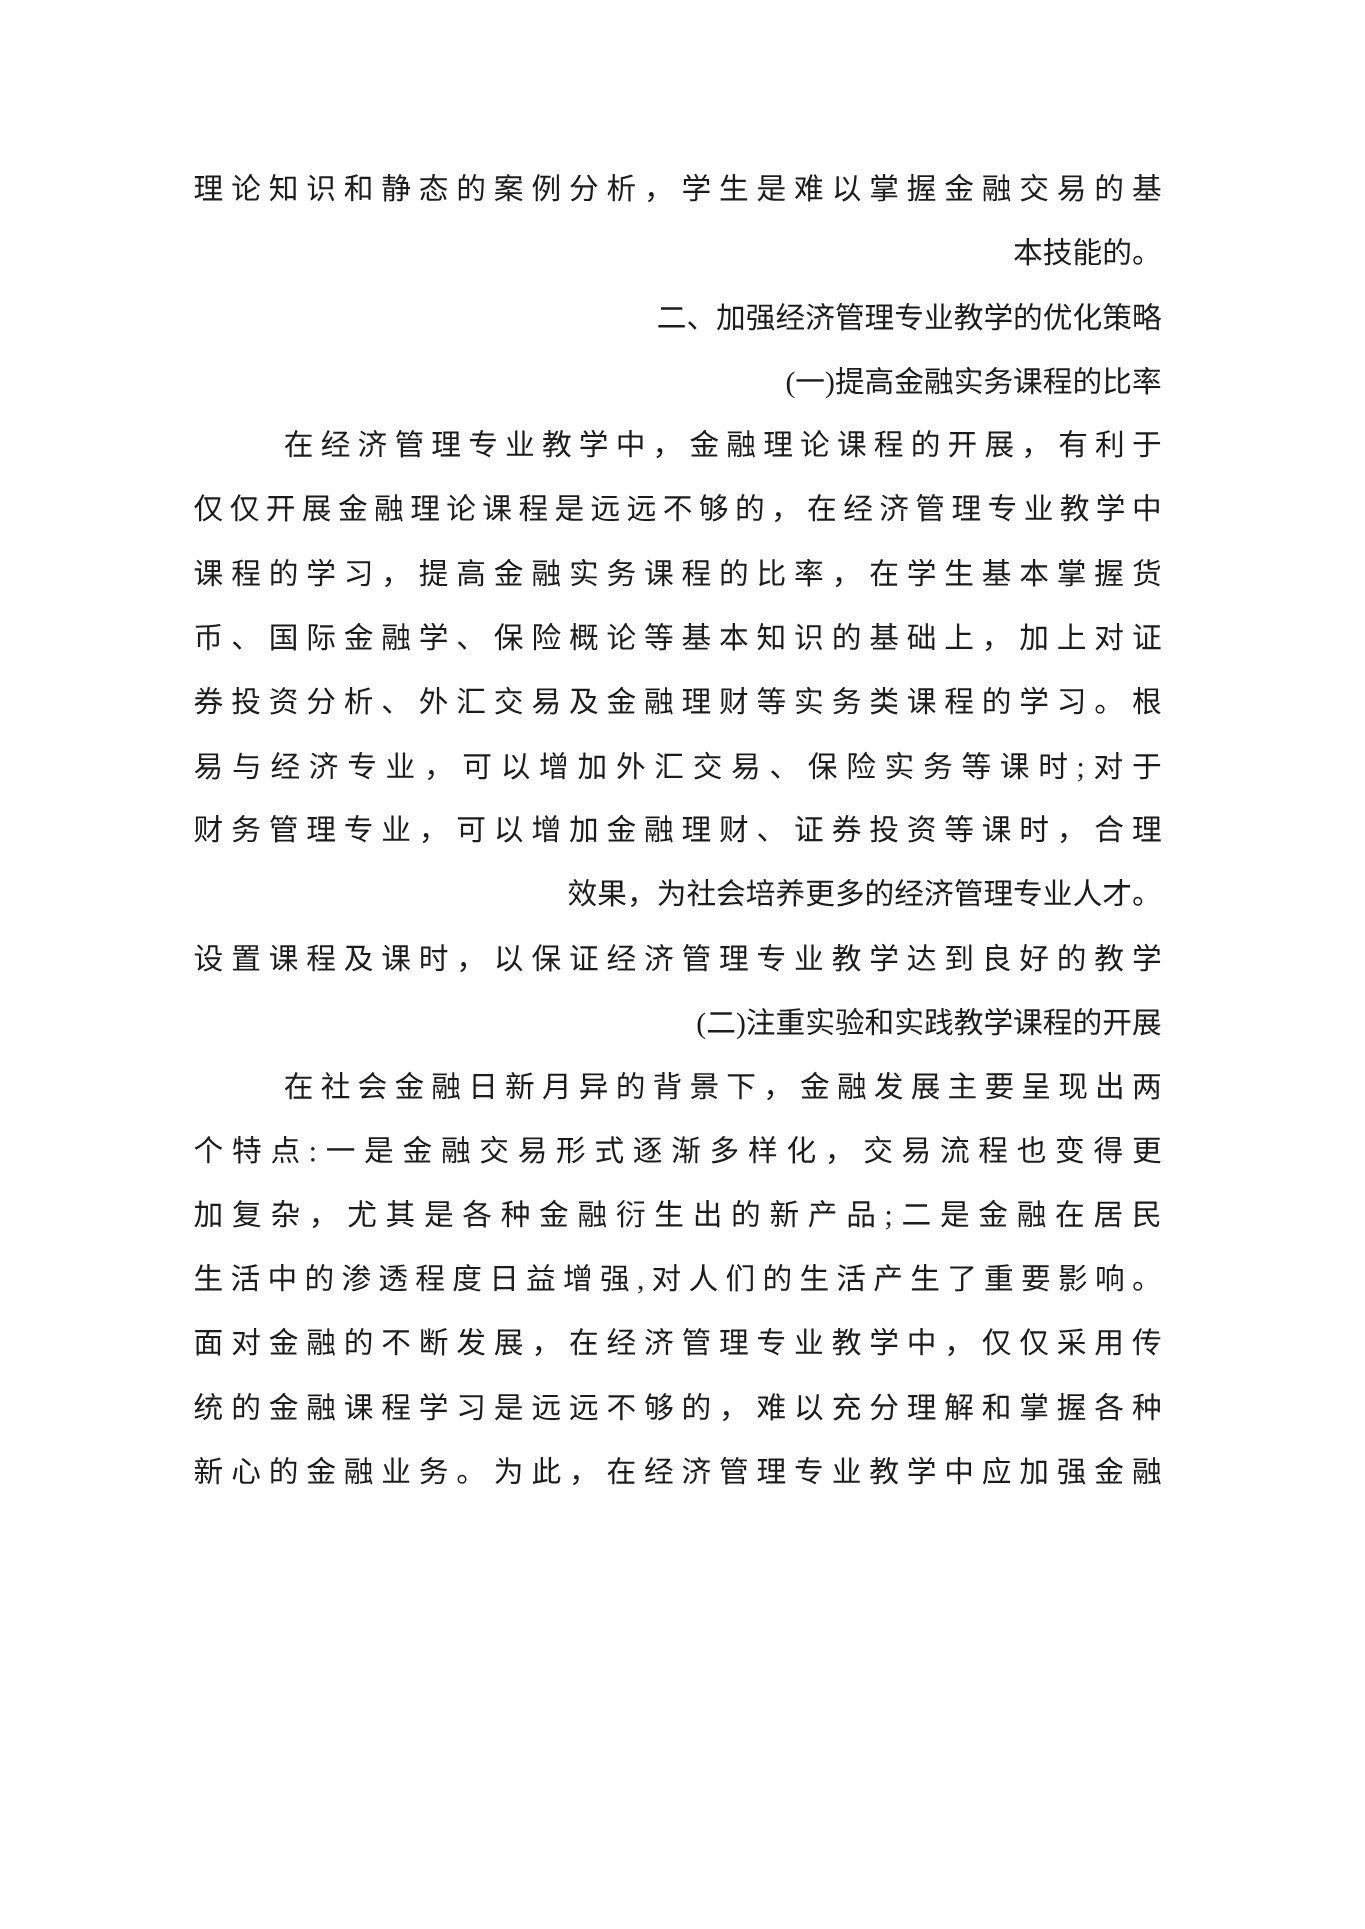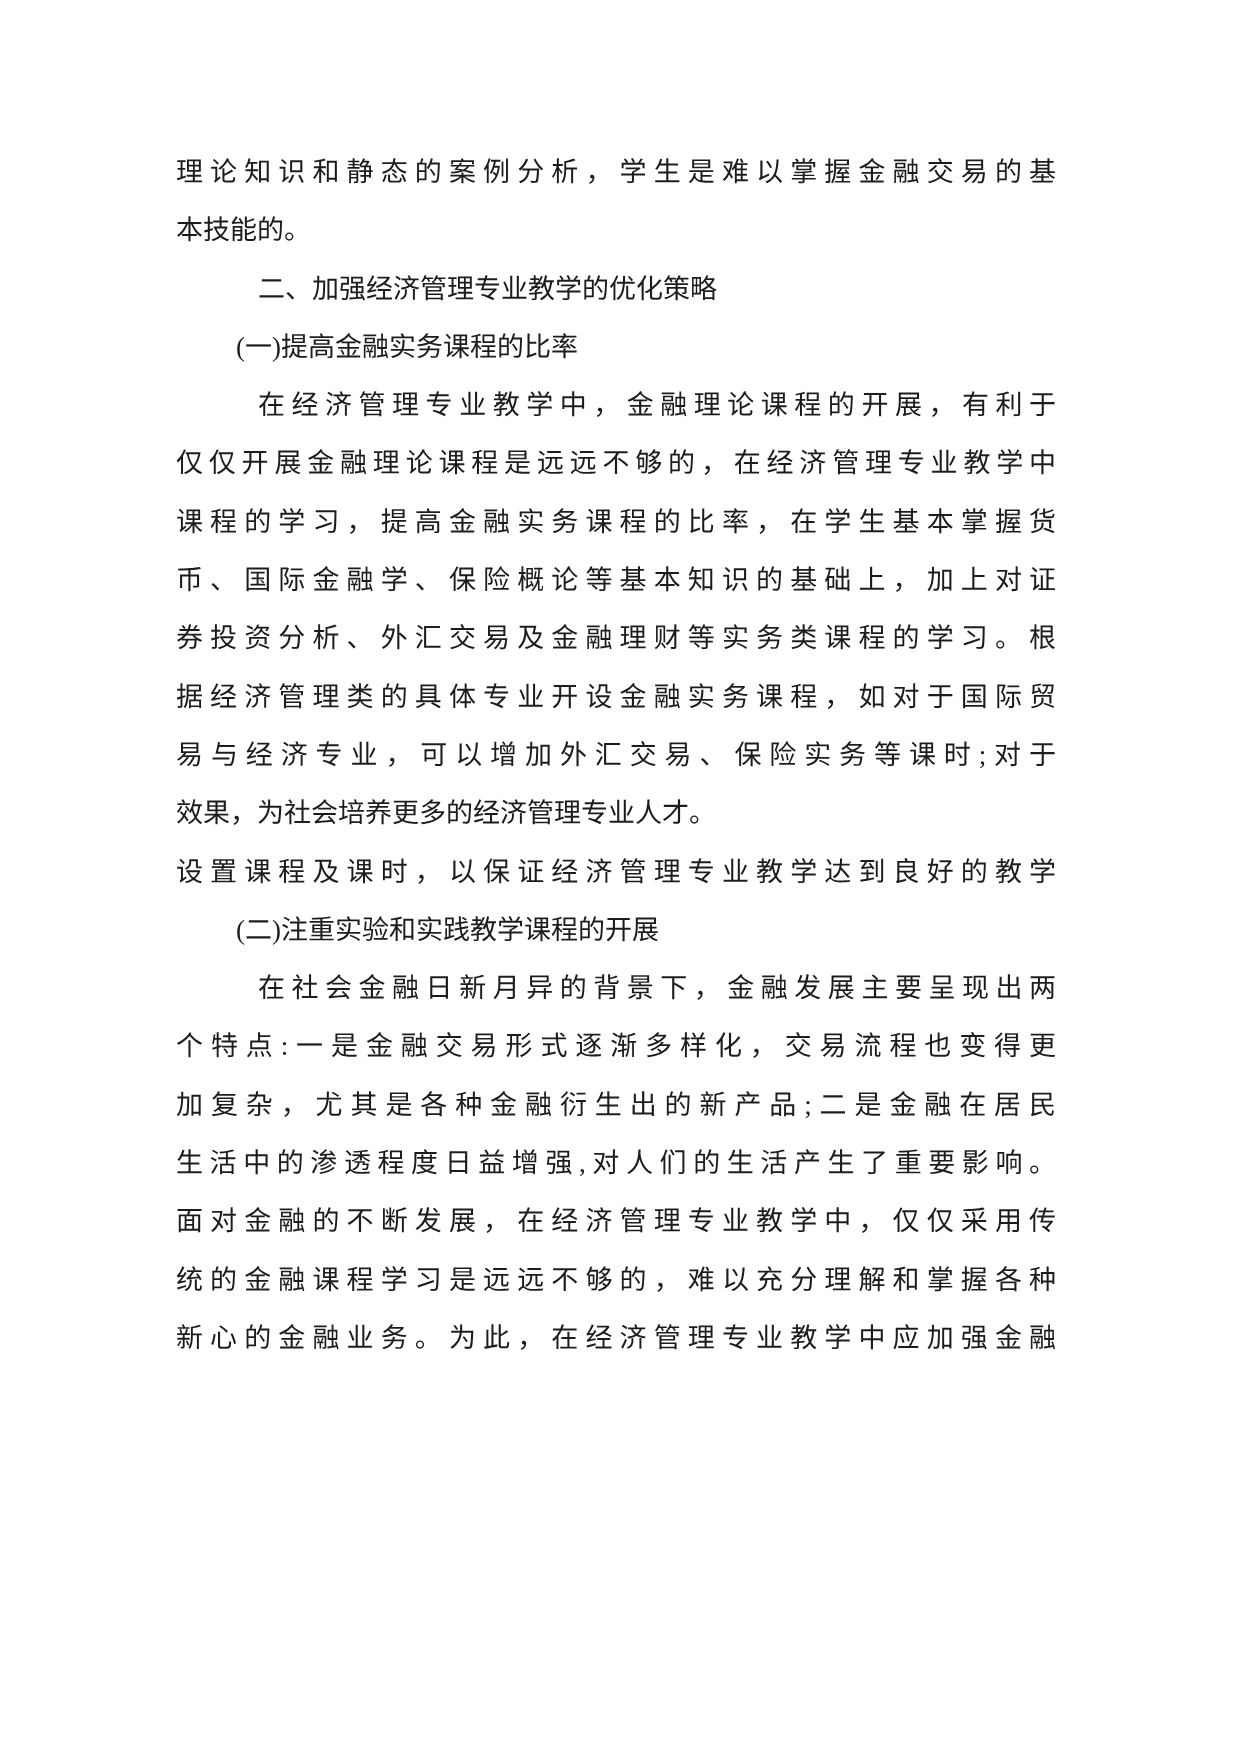--- a/index.html
+++ b/index.html
@@ -27,21 +27,21 @@
   }
   .para {
     margin: 0;
     padding: 0;
   }
   .line {
     display: block;
     height: 58.3px;
     line-height: 58.3px;
     white-space: nowrap;
-    text-align: left;
+    text-align: right;
   }
   
   .line.fill {
     white-space: normal;
     text-align: justify;
     text-align-last: justify;
   }
   
   .line.ind {
     text-indent: 82px;
@@ -70,22 +70,22 @@
     <p class="para">
       <span class="line ind2">(一)提高金融实务课程的比率</span>
     </p>
 
     <p class="para">
       <span class="line ind fill">在经济管理专业教学中，金融理论课程的开展，有利于</span>
       <span class="line fill">仅仅开展金融理论课程是远远不够的，在经济管理专业教学中</span>
       <span class="line fill">课程的学习，提高金融实务课程的比率，在学生基本掌握货</span>
       <span class="line fill">币、国际金融学、保险概论等基本知识的基础上，加上对证</span>
       <span class="line fill">券投资分析、外汇交易及金融理财等实务类课程的学习。根</span>
-      <span class="line fill">据经济管理类的具体专业开设金融实务课程，如对于国际贸</span>
       <span class="line fill">易与经济专业，可以增加外汇交易、保险实务等课时;对于</span>
+      <span class="line fill">财务管理专业，可以增加金融理财、证券投资等课时，合理</span>
       <span class="line">效果，为社会培养更多的经济管理专业人才。</span>
       <span class="line fill">设置课程及课时，以保证经济管理专业教学达到良好的教学</span>
     </p>
 
     <p class="para">
       <span class="line ind2">(二)注重实验和实践教学课程的开展</span>
     </p>
 
     <p class="para">
       <span class="line ind fill">在社会金融日新月异的背景下，金融发展主要呈现出两</span>

